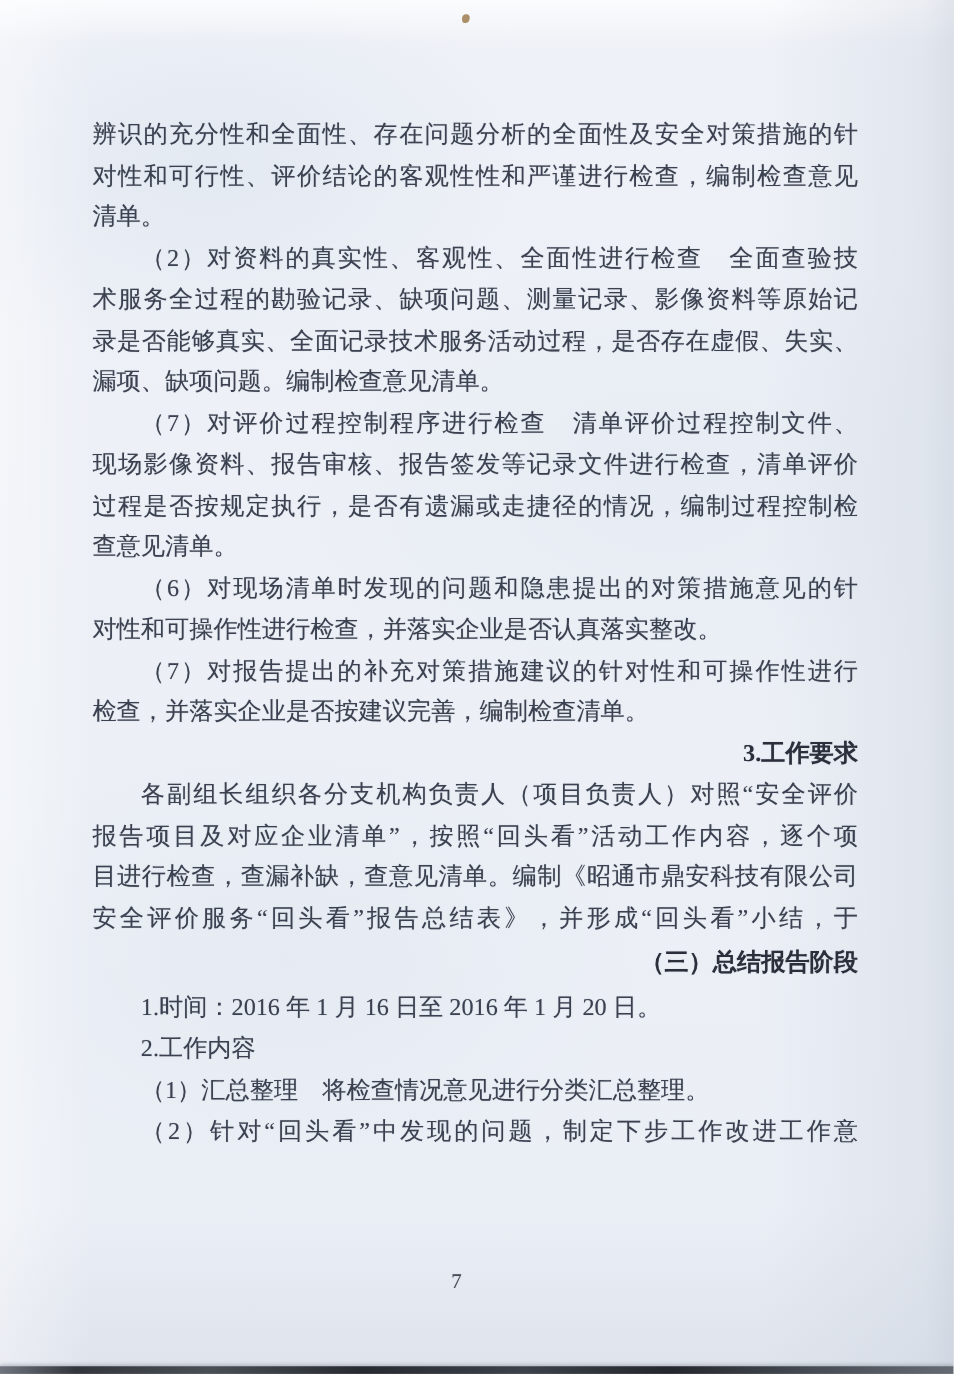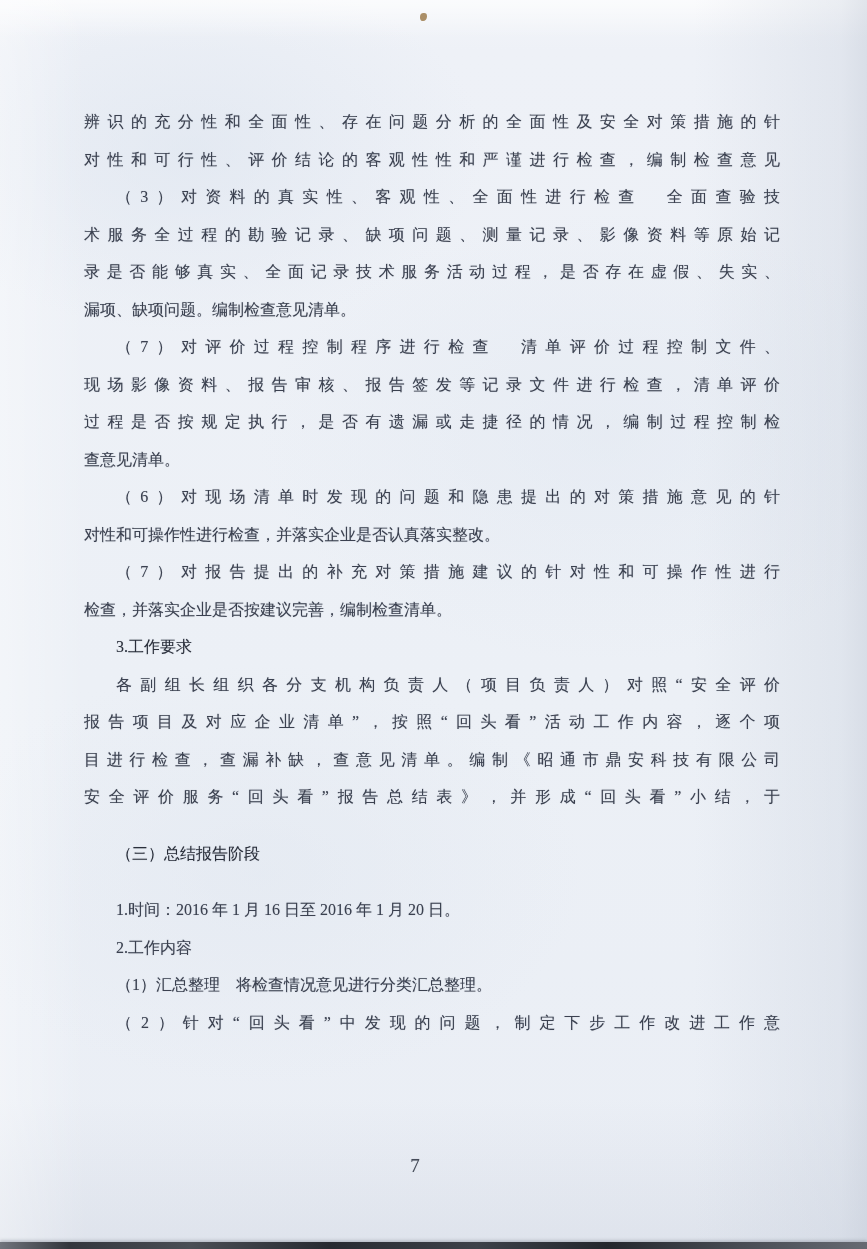--- a/index.html
+++ b/index.html
@@ -36,39 +36,40 @@
     height: 8px;
     border-radius: 50% 40% 55% 45%;
     background: #9d7c4e;
     opacity: 0.85;
   }
   .content {
     position: absolute;
     left: 84px;
     top: 103px;
     width: 696px;
-    font-size: 16px;
+    font-size: 22px;
     line-height: 37.5px;
     color: #3b4150;
     text-shadow: 0 0 1px rgba(70,76,92,0.35);
   }
   .line {
     min-height: 37.5px;
     text-align: left;
   }
   .line.indent { text-indent: 2em; }
   .line.fill {
     text-align: justify;
     text-align-last: justify;
   }
   .line.bold {
-    font-weight: normal;
+    font-weight: bold;
     color: #2a2f3b;
+    text-align: right;
   }
-  .line.gap { margin-top: 19px; }
+  .line.gap { margin-top: 3px; }
   .pagenum {
     position: absolute;
     top: 1154px;
     left: 84px;
     width: 662px;
     text-align: center;
     font-size: 19px;
     line-height: 24px;
     color: #454b58;
     text-shadow: 0 0 1px rgba(70,76,92,0.35);
@@ -87,21 +88,22 @@
 </style>
 </head>
 <body>
 
 <div class="page">
   <div class="vignette"></div>
   <div class="speck"></div>
   <div class="content">
       <div class="line fill">辨识的充分性和全面性、存在问题分析的全面性及安全对策措施的针</div>
       <div class="line fill">对性和可行性、评价结论的客观性性和严谨进行检查，编制检查意见</div>
-      <div class="line fill indent">（3）对资料的真实性、客观性、全面性进行检查　全面查验技</div>
+      <div class="line">清单。</div>
+      <div class="line fill indent">（2）对资料的真实性、客观性、全面性进行检查　全面查验技</div>
       <div class="line fill">术服务全过程的勘验记录、缺项问题、测量记录、影像资料等原始记</div>
       <div class="line fill">录是否能够真实、全面记录技术服务活动过程，是否存在虚假、失实、</div>
       <div class="line">漏项、缺项问题。编制检查意见清单。</div>
       <div class="line fill indent">（7）对评价过程控制程序进行检查　清单评价过程控制文件、</div>
       <div class="line fill">现场影像资料、报告审核、报告签发等记录文件进行检查，清单评价</div>
       <div class="line fill">过程是否按规定执行，是否有遗漏或走捷径的情况，编制过程控制检</div>
       <div class="line">查意见清单。</div>
       <div class="line fill indent">（6）对现场清单时发现的问题和隐患提出的对策措施意见的针</div>
       <div class="line">对性和可操作性进行检查，并落实企业是否认真落实整改。</div>
       <div class="line fill indent">（7）对报告提出的补充对策措施建议的针对性和可操作性进行</div>

